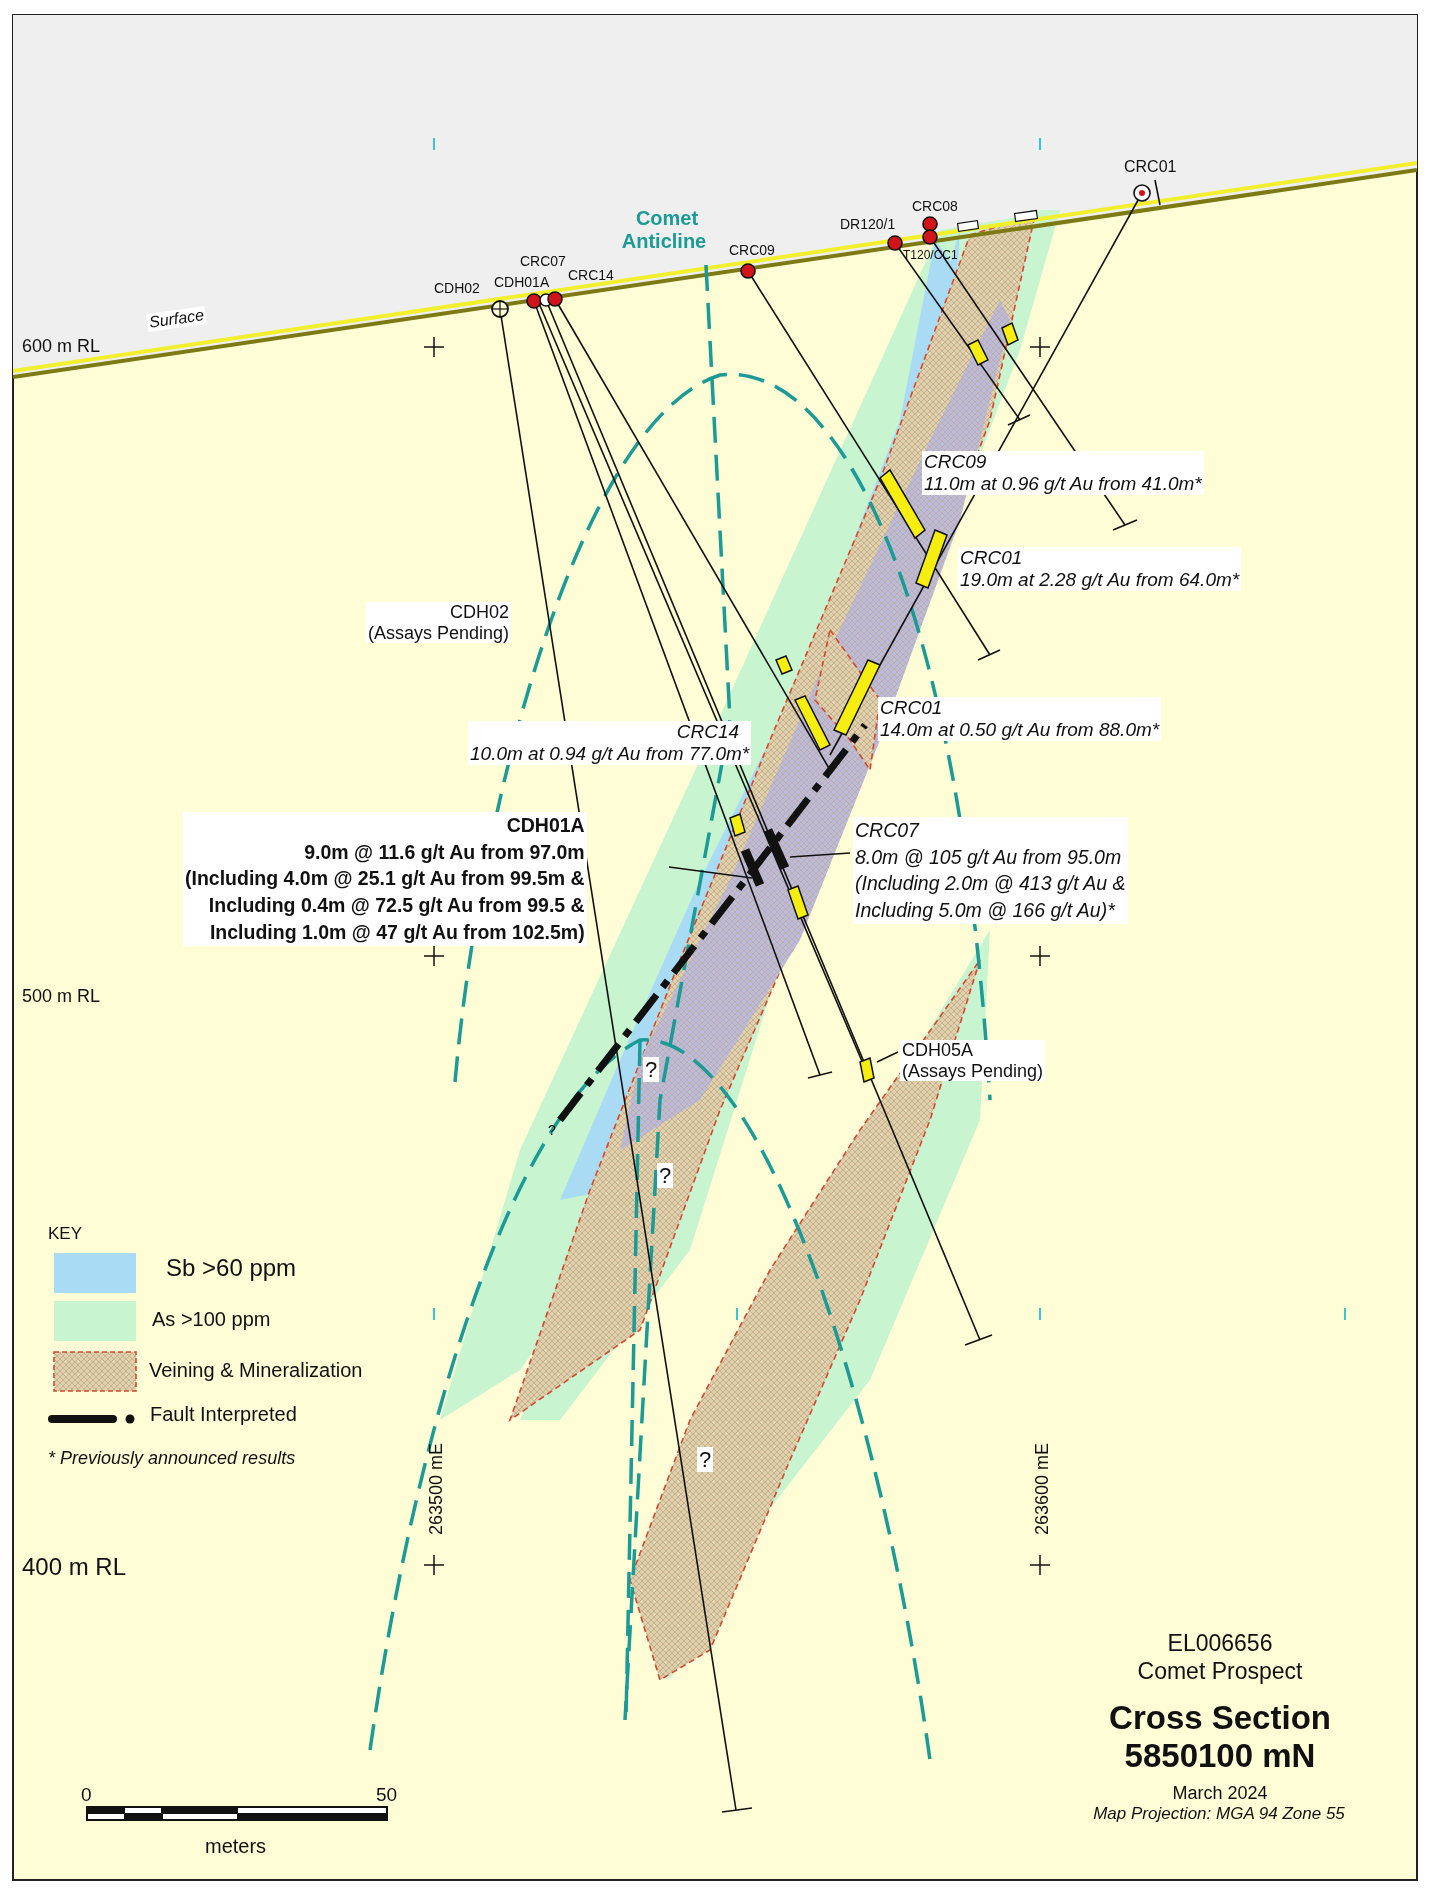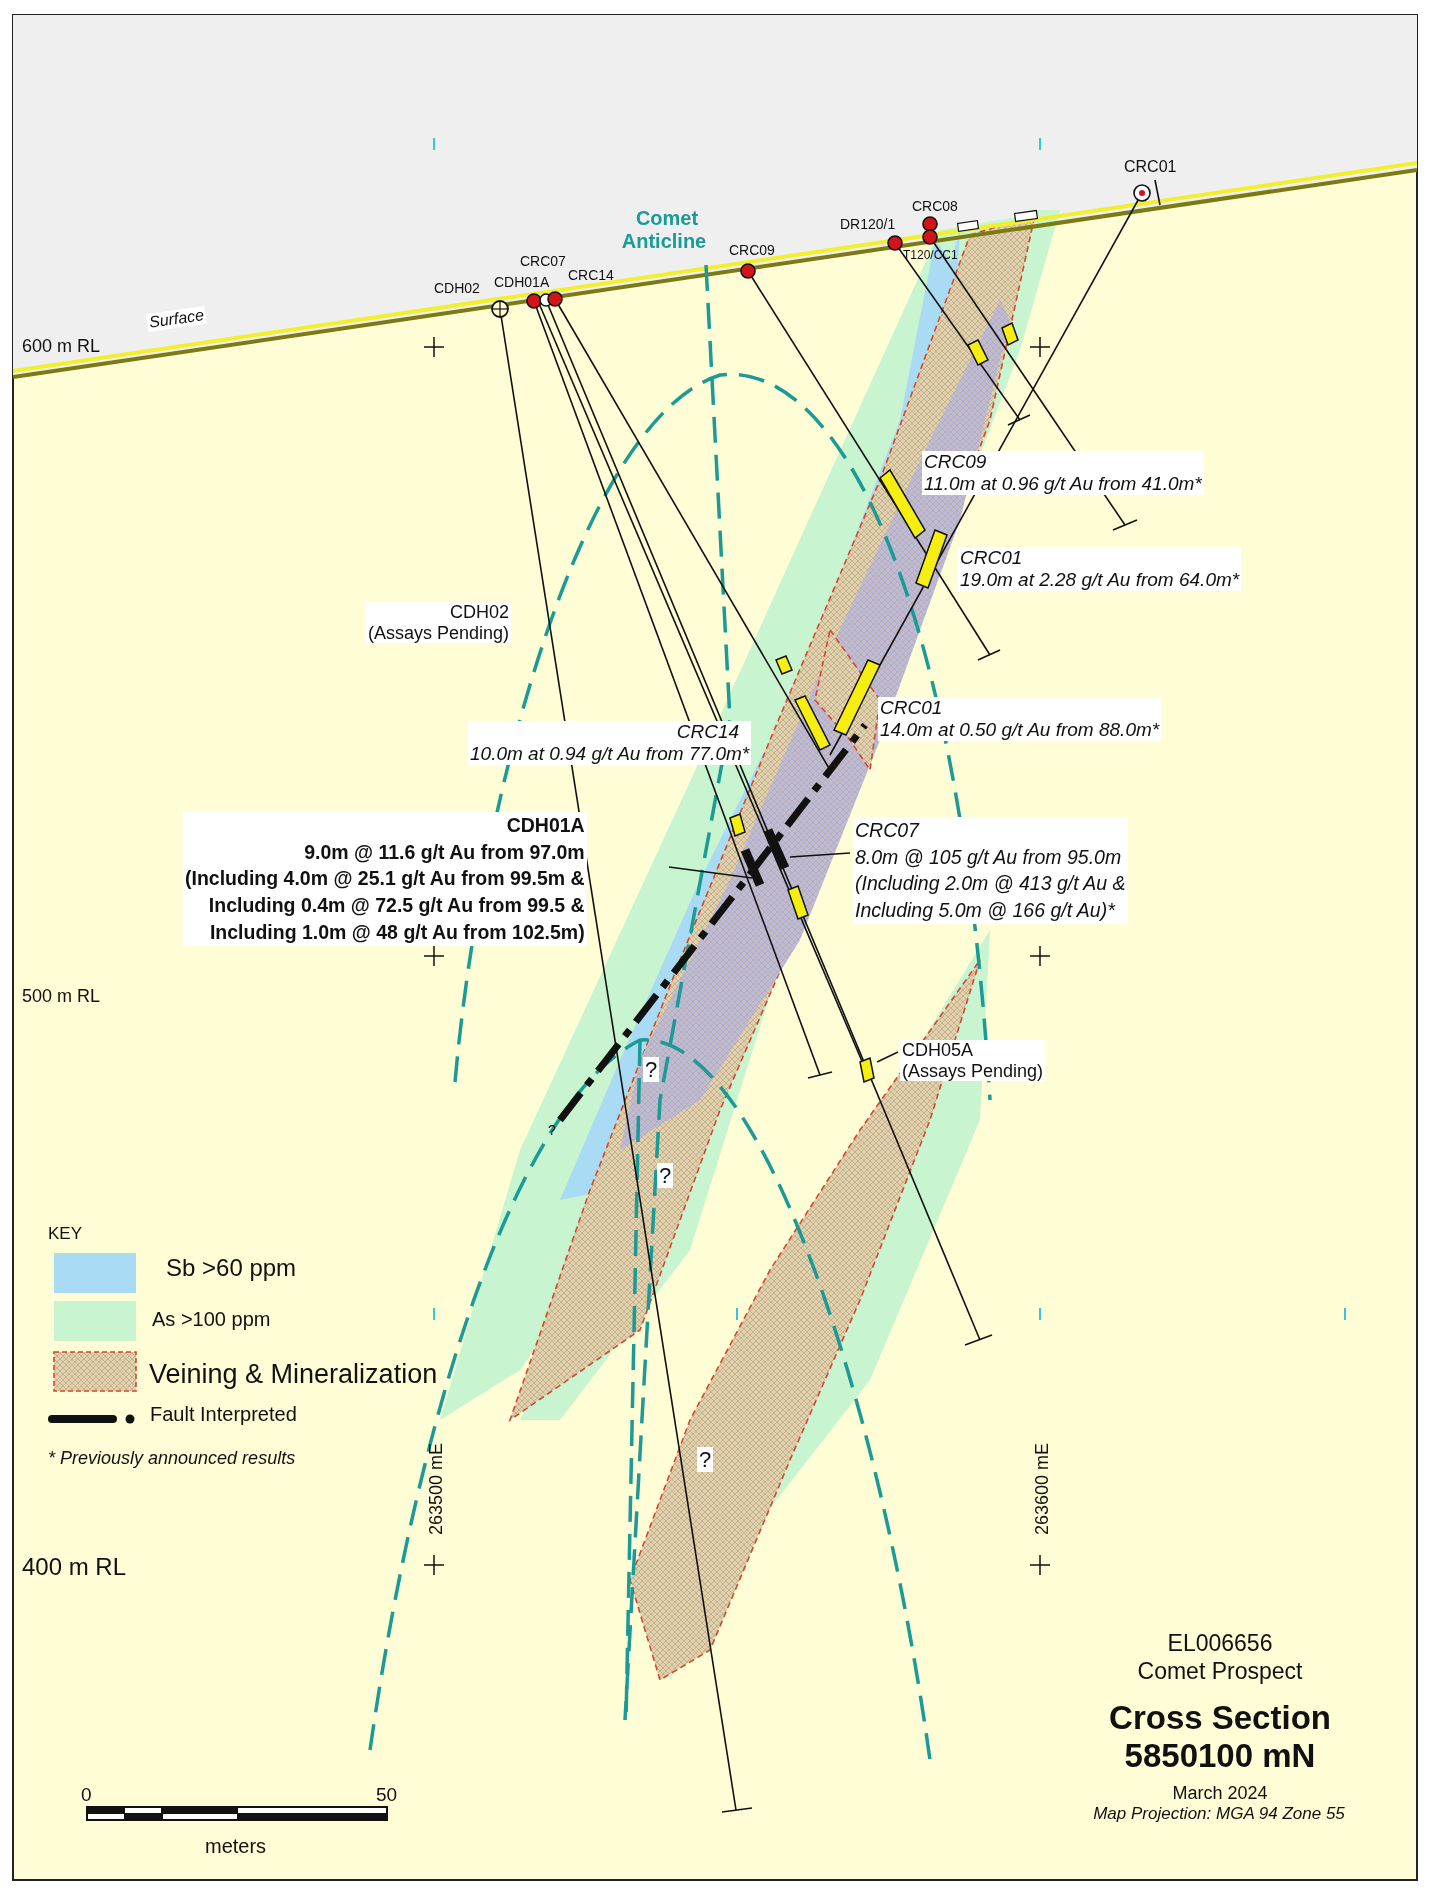--- a/index.html
+++ b/index.html
@@ -236,37 +236,37 @@
 </div>
 <div class="lbl box" style="left:900px;top:1040px;font-size:18px;">
   <div>CDH05A</div>
   <div>(Assays Pending)</div>
 </div>
 <div class="lbl bold box right" style="left:183px;top:812px;font-size:19.5px;line-height:1.37;">
   <div>CDH01A</div>
   <div>9.0m @ 11.6 g/t Au from 97.0m</div>
   <div>(Including 4.0m @ 25.1 g/t Au from 99.5m &amp;</div>
   <div>Including 0.4m @ 72.5 g/t Au from 99.5 &amp;</div>
-  <div>Including 1.0m @ 48 g/t Au from 102.5m)</div>
+  <div>Including 1.0m @ 47 g/t Au from 102.5m)</div>
 </div>
 <div class="lbl it box" style="left:853px;top:817px;font-size:19.5px;line-height:1.37;">
   <div>CRC07</div>
   <div>8.0m @ 105 g/t Au from 95.0m</div>
   <div>(Including 2.0m @ 413 g/t Au &amp;</div>
   <div>Including 5.0m @ 166 g/t Au)*</div>
 </div>
 
 <div class="lbl box" style="left:643px;top:1057px;font-size:22px;">?</div>
 <div class="lbl box" style="left:657px;top:1163px;font-size:22px;">?</div>
 <div class="lbl box" style="left:697px;top:1447px;font-size:22px;">?</div>
 
 <div class="lbl" style="left:48px;top:1224px;font-size:17px;">KEY</div>
 <div class="lbl" style="left:152px;top:1254px;font-size:24px;margin-left:14px;">Sb &gt;60 ppm</div>
 <div class="lbl" style="left:152px;top:1308px;font-size:20px;">As &gt;100 ppm</div>
-<div class="lbl" style="left:149px;top:1359px;font-size:27px;">Veining &amp; Mineralization</div>
+<div class="lbl" style="left:149px;top:1359px;font-size:20px;">Veining &amp; Mineralization</div>
 <div class="lbl" style="left:150px;top:1403px;font-size:20px;">Fault Interpreted</div>
 <div class="lbl it" style="left:48px;top:1448px;font-size:18px;">* Previously announced results</div>
 
 <div class="lbl" style="left:81px;top:1784px;font-size:19px;">0</div>
 <div class="lbl" style="left:376px;top:1784px;font-size:19px;">50</div>
 <div class="lbl" style="left:205px;top:1835px;font-size:20px;">meters</div>
 
 <div class="title-block">
   <div style="font-size:23px;line-height:1.2;">EL006656</div>
   <div style="font-size:23px;line-height:1.2;">Comet Prospect</div>

